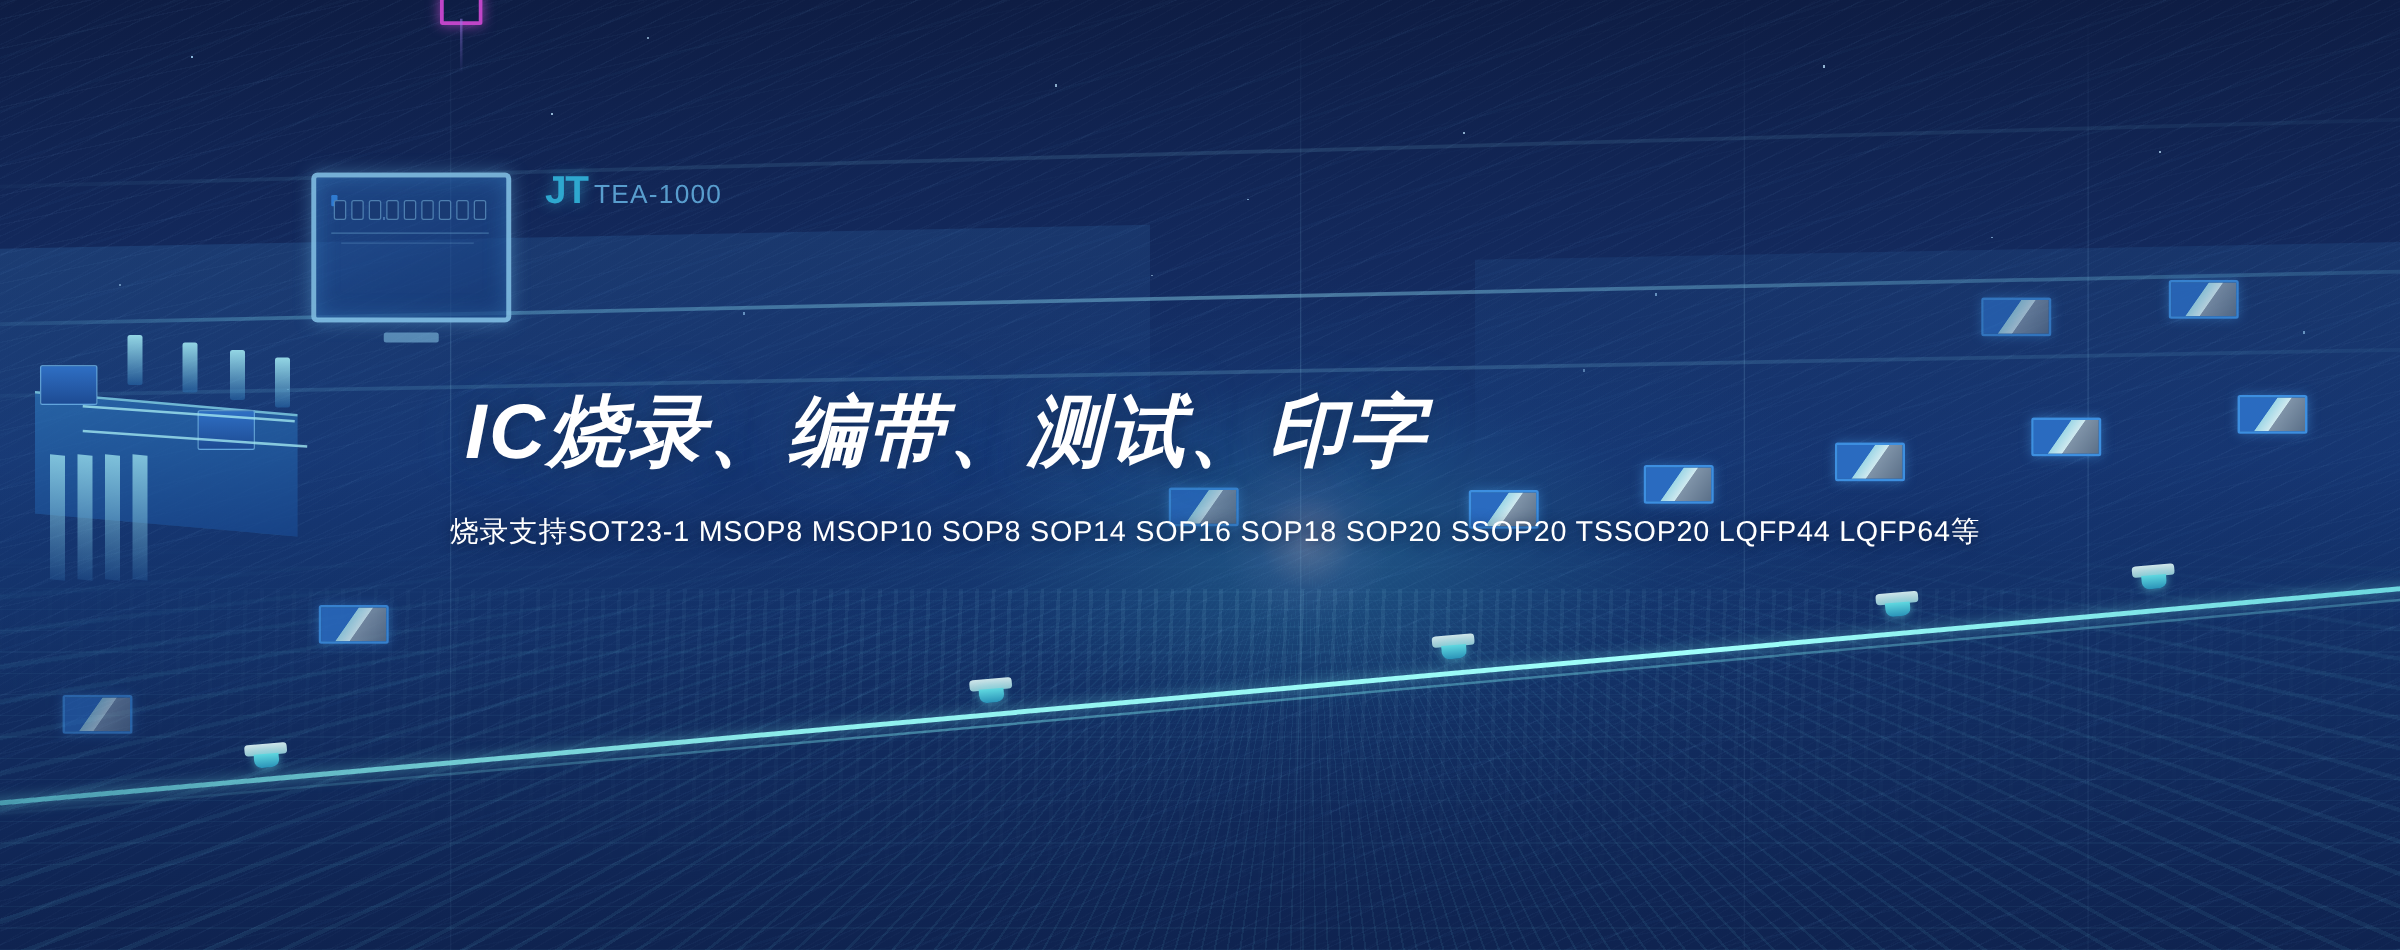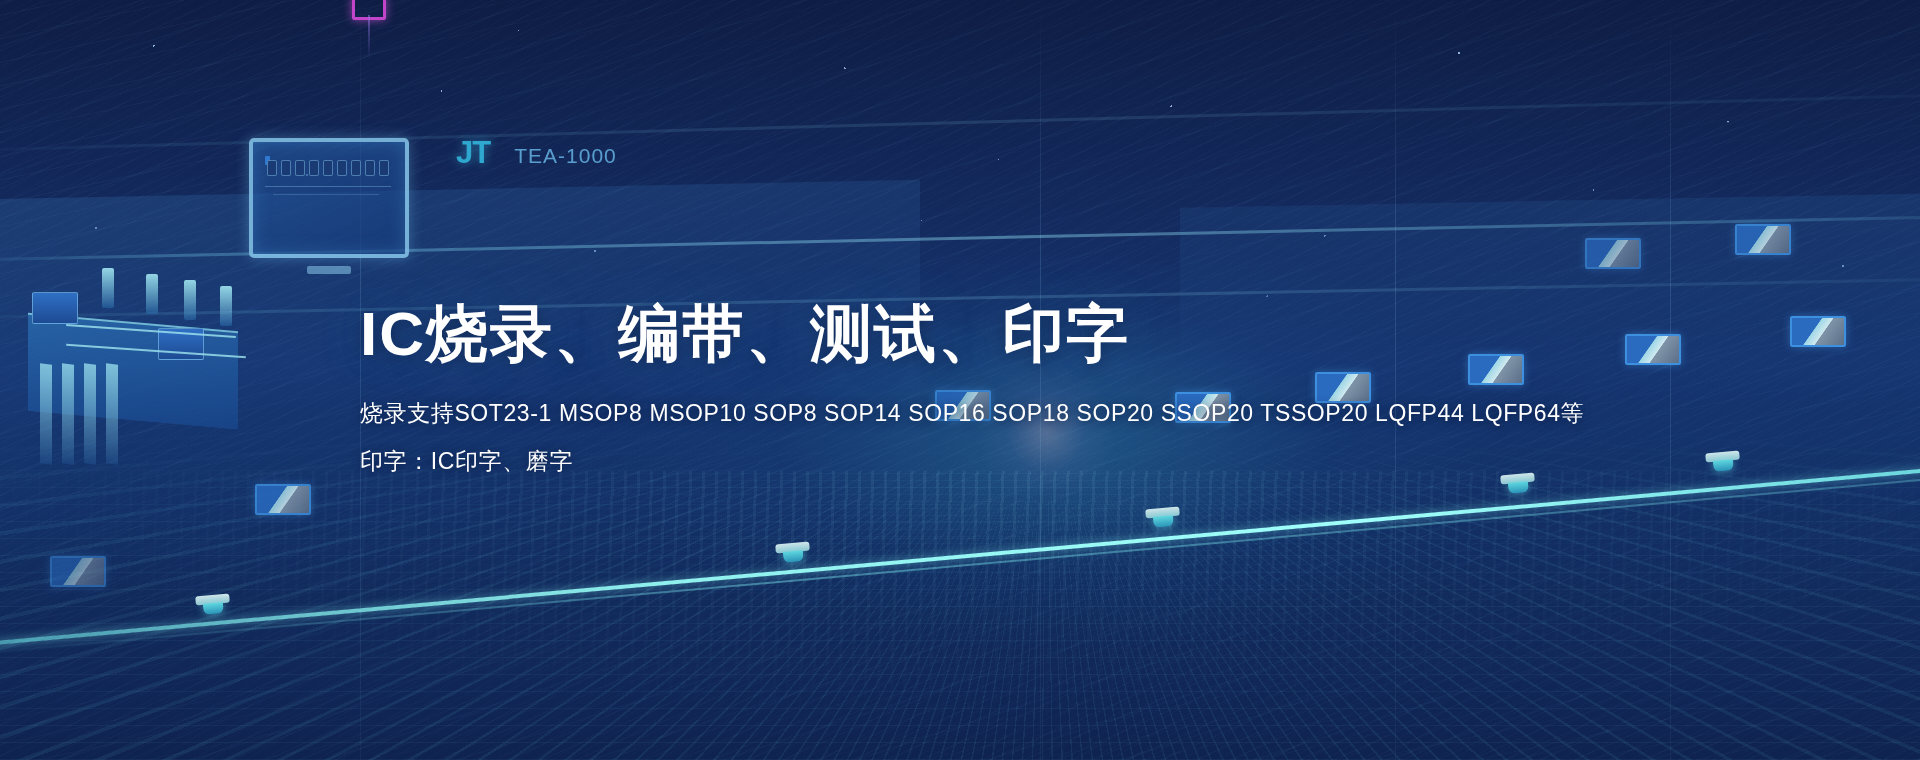--- a/index.html
+++ b/index.html
@@ -124,21 +124,21 @@
     box-shadow:0 0 14px rgba(120,200,245,.35), inset 0 0 18px rgba(70,150,215,.35);
   }
   .monitor .chips{position:absolute;left:14px;top:18px;display:flex;gap:4px;}
   .monitor .chips i{display:block;width:8px;height:14px;border-radius:2px;background:rgba(25,58,115,.95);border:1px solid rgba(130,195,235,.5);}
   .monitor .barline{position:absolute;left:12px;right:14px;top:44px;height:1px;background:rgba(140,205,240,.35);}
   .monitor .barline2{position:absolute;left:20px;right:26px;top:52px;height:1px;background:rgba(140,205,240,.22);}
   .monitor .stand{position:absolute;left:50%;bottom:-16px;width:44px;height:8px;margin-left:-22px;background:rgba(150,215,245,.5);border-radius:2px;}
   .monitor .dot{position:absolute;left:12px;top:14px;width:5px;height:9px;background:#2f7ad0;border-radius:1px;}
 
   
-  .brand{position:absolute;left:456px;top:124px;display:flex;align-items:baseline;gap:24px;}
+  .brand{position:absolute;left:436px;top:124px;display:flex;align-items:baseline;gap:5px;}
   .brand .jt{font-size:31px;font-weight:700;letter-spacing:-1px;color:#2ea8cf;text-shadow:0 0 10px rgba(60,180,220,.6);}
   .brand .model{font-size:21px;letter-spacing:1px;color:#5fa8d8;opacity:.92;margin-top:20px;}
 
   
   .marker{position:absolute;left:352px;top:-4px;width:28px;height:18px;border:3px solid #c045c8;border-radius:2px;box-shadow:0 0 10px rgba(200,80,210,.7);}
   .marker::after{content:"";position:absolute;left:50%;top:16px;width:2px;height:44px;margin-left:-1px;background:linear-gradient(180deg,rgba(150,120,230,.55),rgba(120,120,220,0));}
 
   
   .machine{position:absolute;left:6px;top:268px;width:260px;height:200px;}
   .machine .body{position:absolute;left:22px;top:54px;width:210px;height:96px;background:linear-gradient(170deg,rgba(46,120,190,.65),rgba(24,70,140,.8));transform:skewY(5deg);border-top:2px solid rgba(140,220,235,.75);}
@@ -149,22 +149,23 @@
 
   
   .tray{position:absolute;width:52px;height:27px;border:2px solid #3d8fe0;border-radius:2px;background:linear-gradient(125deg,#2a6bc0 0%,#2a6bc0 42%,#9fd7e6 43%,#cfe9ef 58%,#7f93a8 59%,#5a6f88 100%);box-shadow:0 0 9px rgba(70,150,225,.45);}
 
   
   .pillar{position:absolute;top:0;bottom:0;width:1px;background:linear-gradient(180deg,rgba(150,215,245,0) 0%,rgba(150,215,245,.16) 35%,rgba(150,215,245,.05) 100%);}
 
   
   .content{position:absolute;left:360px;top:300px;width:1300px;}
   .title{
-    margin:0;color:#ffffff;font-size:62px;font-weight:700;letter-spacing:2px;line-height:1.1;
+    margin:12px;color:#ffffff;font-size:62px;font-weight:700;letter-spacing:2px;line-height:1.1;
     text-shadow:0 2px 18px rgba(10,30,70,.85), 0 0 40px rgba(80,160,230,.35);
+    font-style:italic;
   }
   .sublist{margin:34px 0 0 0;padding:0;list-style:none;}
   .sublist li{
     color:#ffffff;font-size:23px;line-height:1.0;margin-bottom:25px;letter-spacing:.6px;
     text-shadow:0 1px 10px rgba(8,24,60,.9);white-space:nowrap;
   }
   .sublist li:last-child{margin-bottom:0;}
 </style>
 </head>
 <body>
@@ -247,17 +248,16 @@
   <div class="cart cart-a"></div>
   <div class="cart cart-b"></div>
   <div class="cart cart-c"></div>
   <div class="cart cart-d"></div>
   <div class="cart cart-e"></div>
 
   <div class="content">
     <h1 class="title">IC烧录、编带、测试、印字</h1>
     <ul class="sublist">
       <li>烧录支持SOT23-1  MSOP8  MSOP10  SOP8  SOP14  SOP16  SOP18  SOP20  SSOP20  TSSOP20  LQFP44  LQFP64等</li>
-      <li>印字：IC印字、磨字</li>
     </ul>
   </div>
 
 </div>
 
 </body></html>

